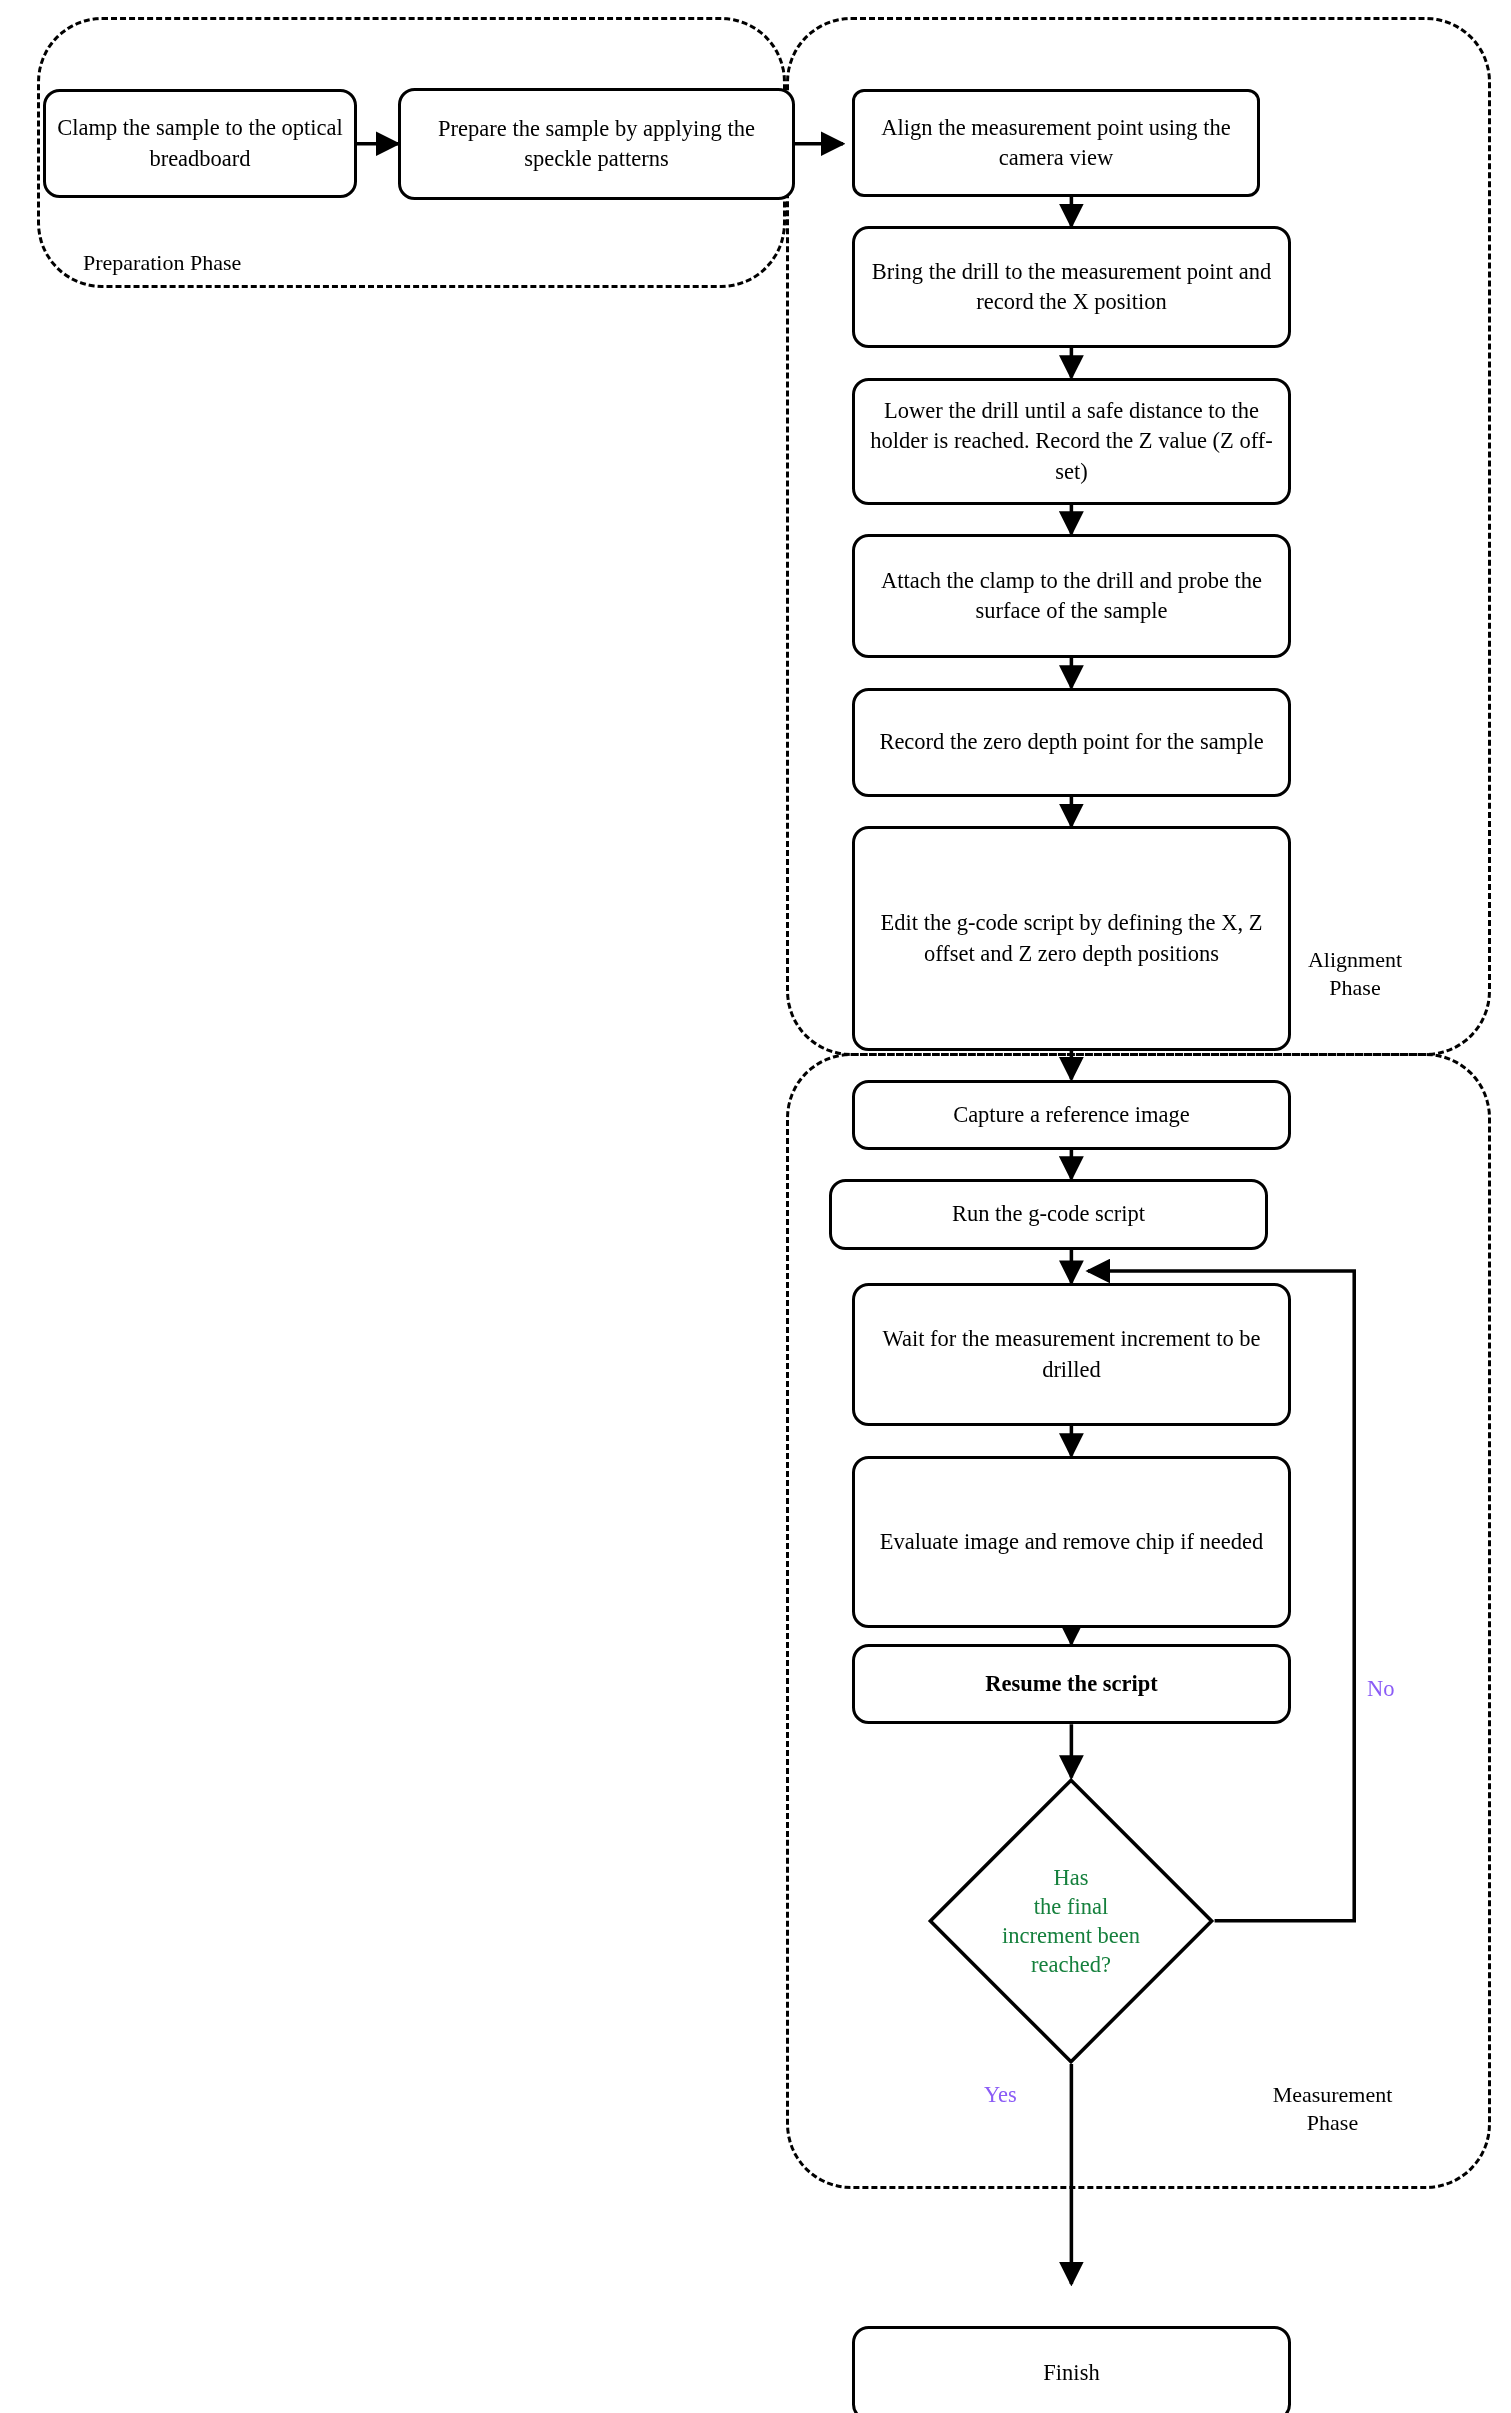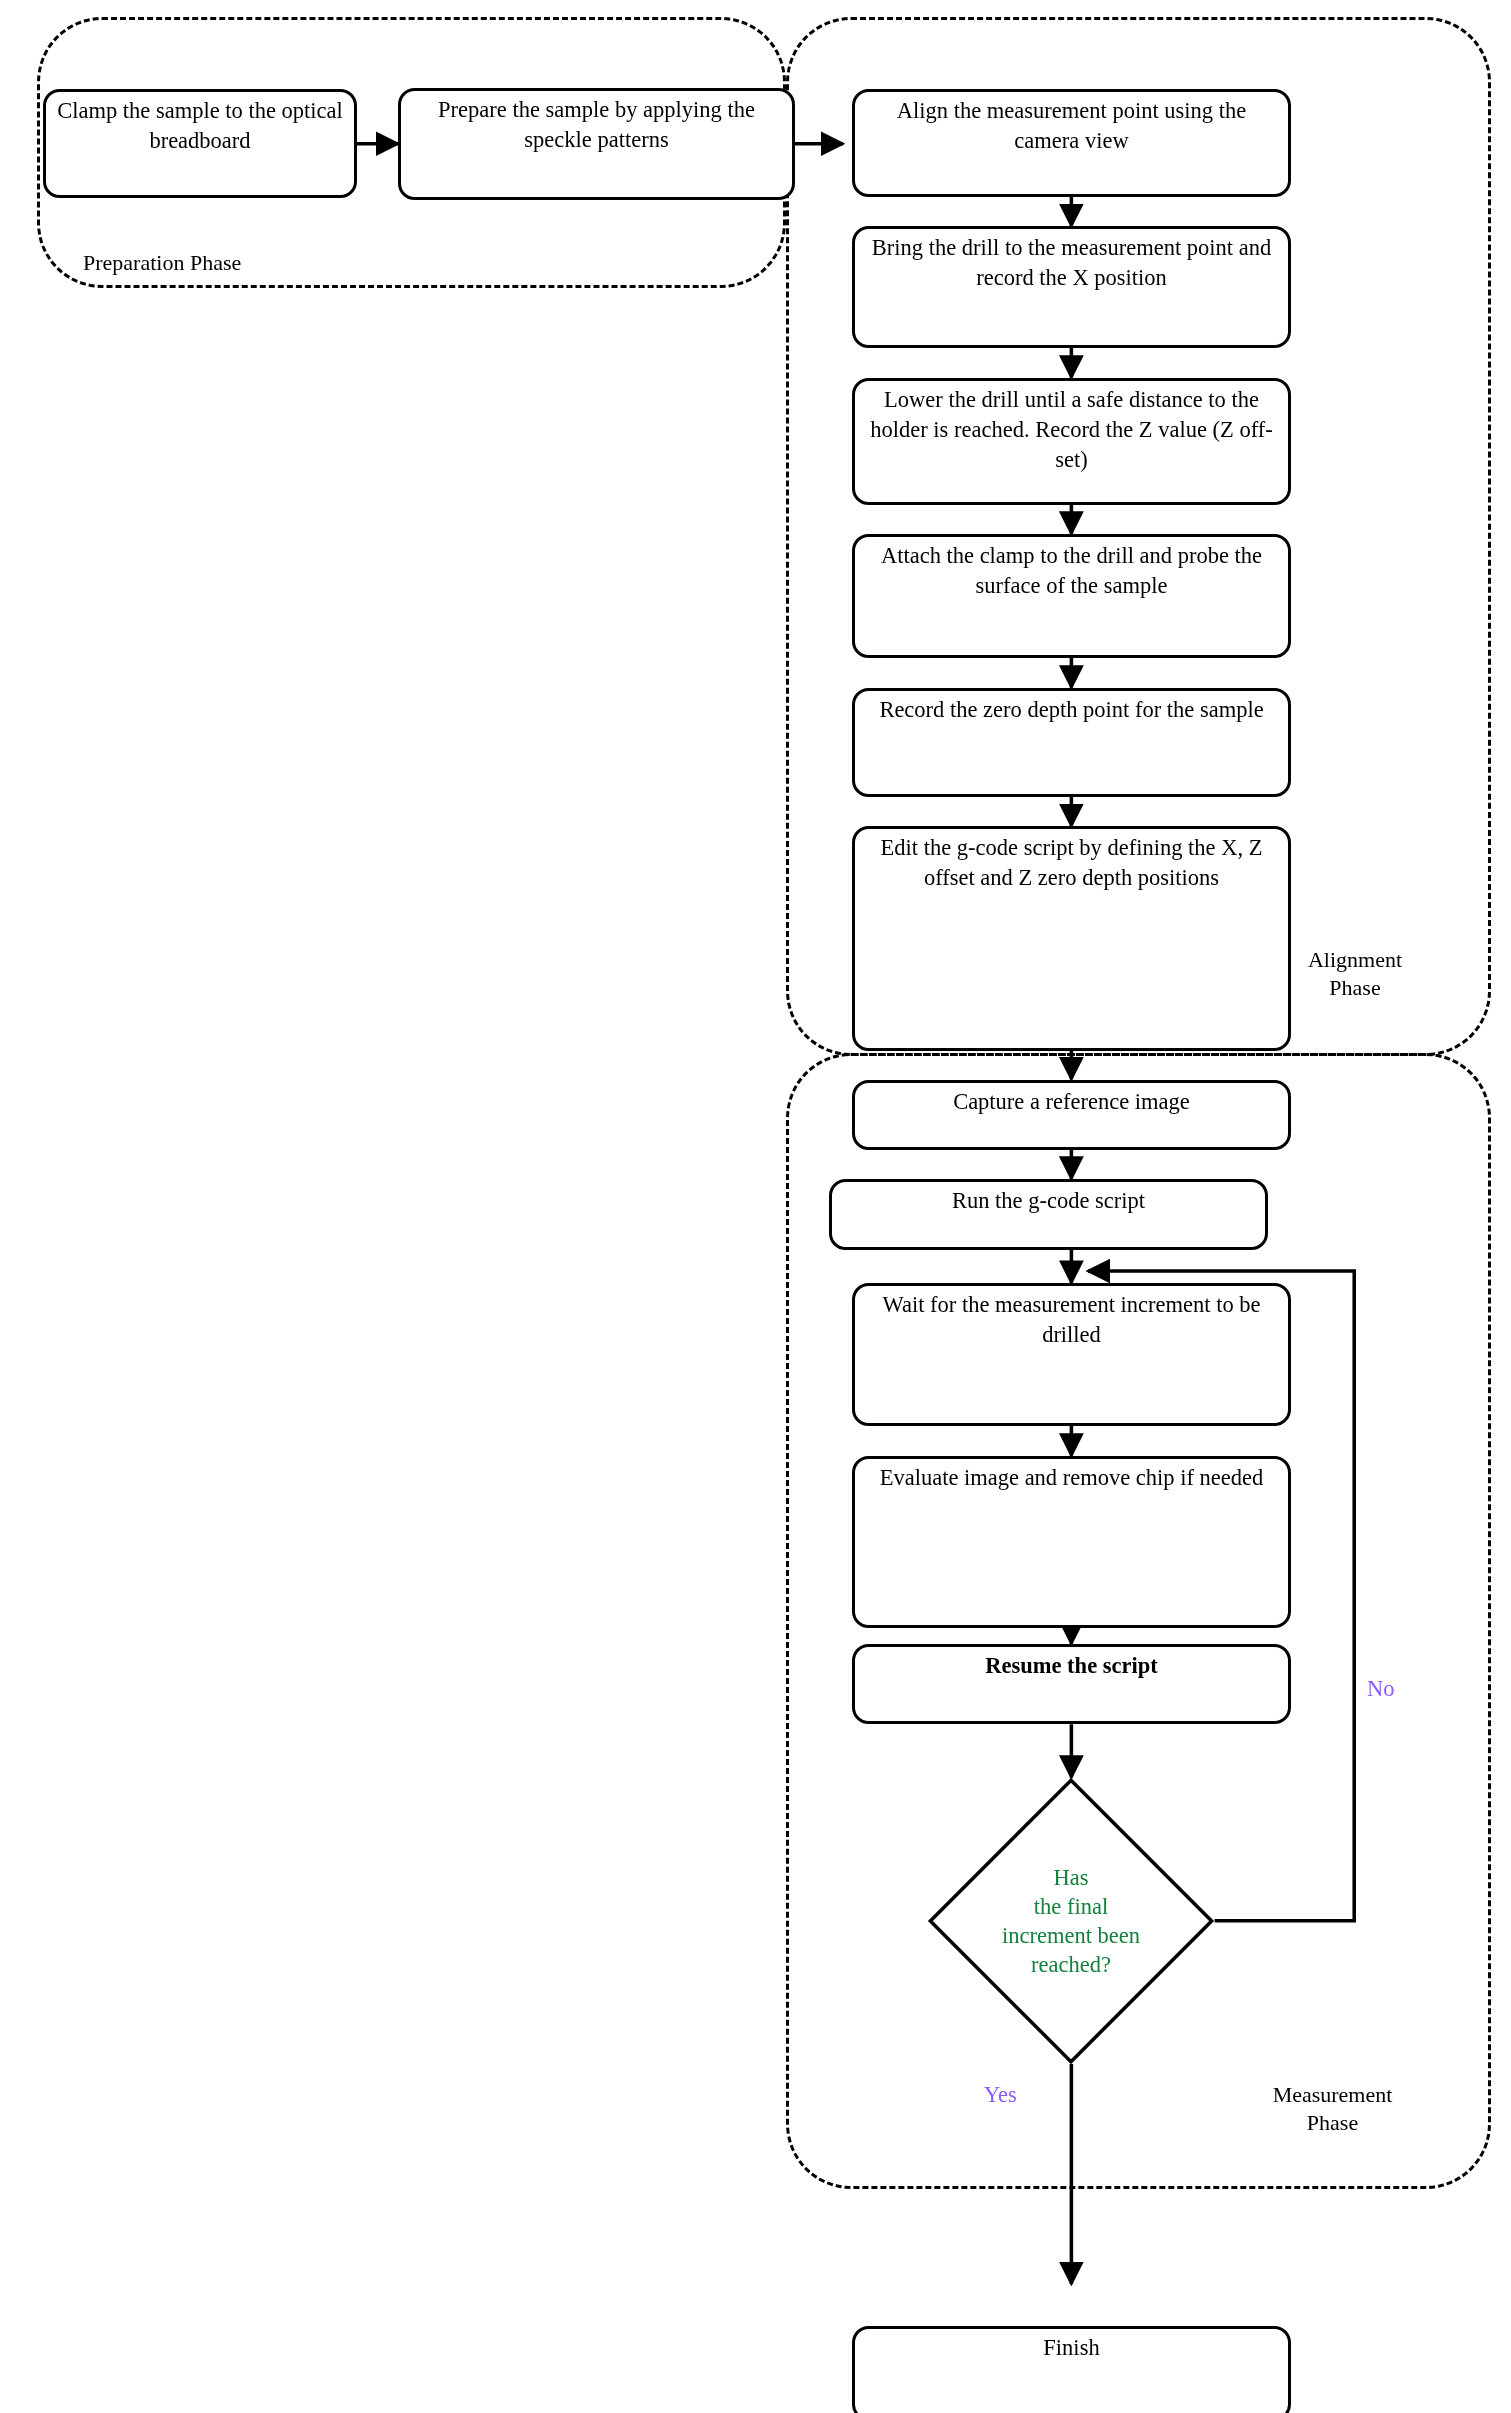--- a/index.html
+++ b/index.html
@@ -32,21 +32,21 @@
     white-space: pre-line;
   }
   
   .node {
     position: absolute;
     box-sizing: border-box;
     border: 3px solid #000000;
     border-radius: 16.6px;
     background: #ffffff;
     display: flex;
-    align-items: flex-start;
+    align-items: center;
     justify-content: center;
     text-align: center;
     font-size: 22.5px;
     line-height: 1.35;
     color: #000000;
     padding: 3.6px 9.5px;
     z-index: 3;
   }
   .node span { display: block; }
   
@@ -138,21 +138,21 @@
   </svg>
 
   <div class="node" style="left:43px; top:89px; width:314px; height:109px;">
     <span>Clamp the sample to the optical breadboard</span>
   </div>
 
   <div class="node" style="left:398px; top:88px; width:397px; height:112px;">
     <span>Prepare the sample by applying the speckle patterns</span>
   </div>
 
-  <div class="node" style="left:852px; top:89px; width:439px; height:108px;">
+  <div class="node" style="left:852px; top:89px; width:408px; height:108px;border-radius:12px;">
     <span>Align the measurement point using the camera view</span>
   </div>
 
   <div class="node" style="left:852px; top:226px; width:439px; height:122px;">
     <span>Bring the drill to the measurement point and record the X position</span>
   </div>
 
   <div class="node" style="left:852px; top:378px; width:439px; height:127px;">
     <span>Lower the drill until a safe distance to the holder is reached. Record the Z value (Z off-set)</span>
   </div>

